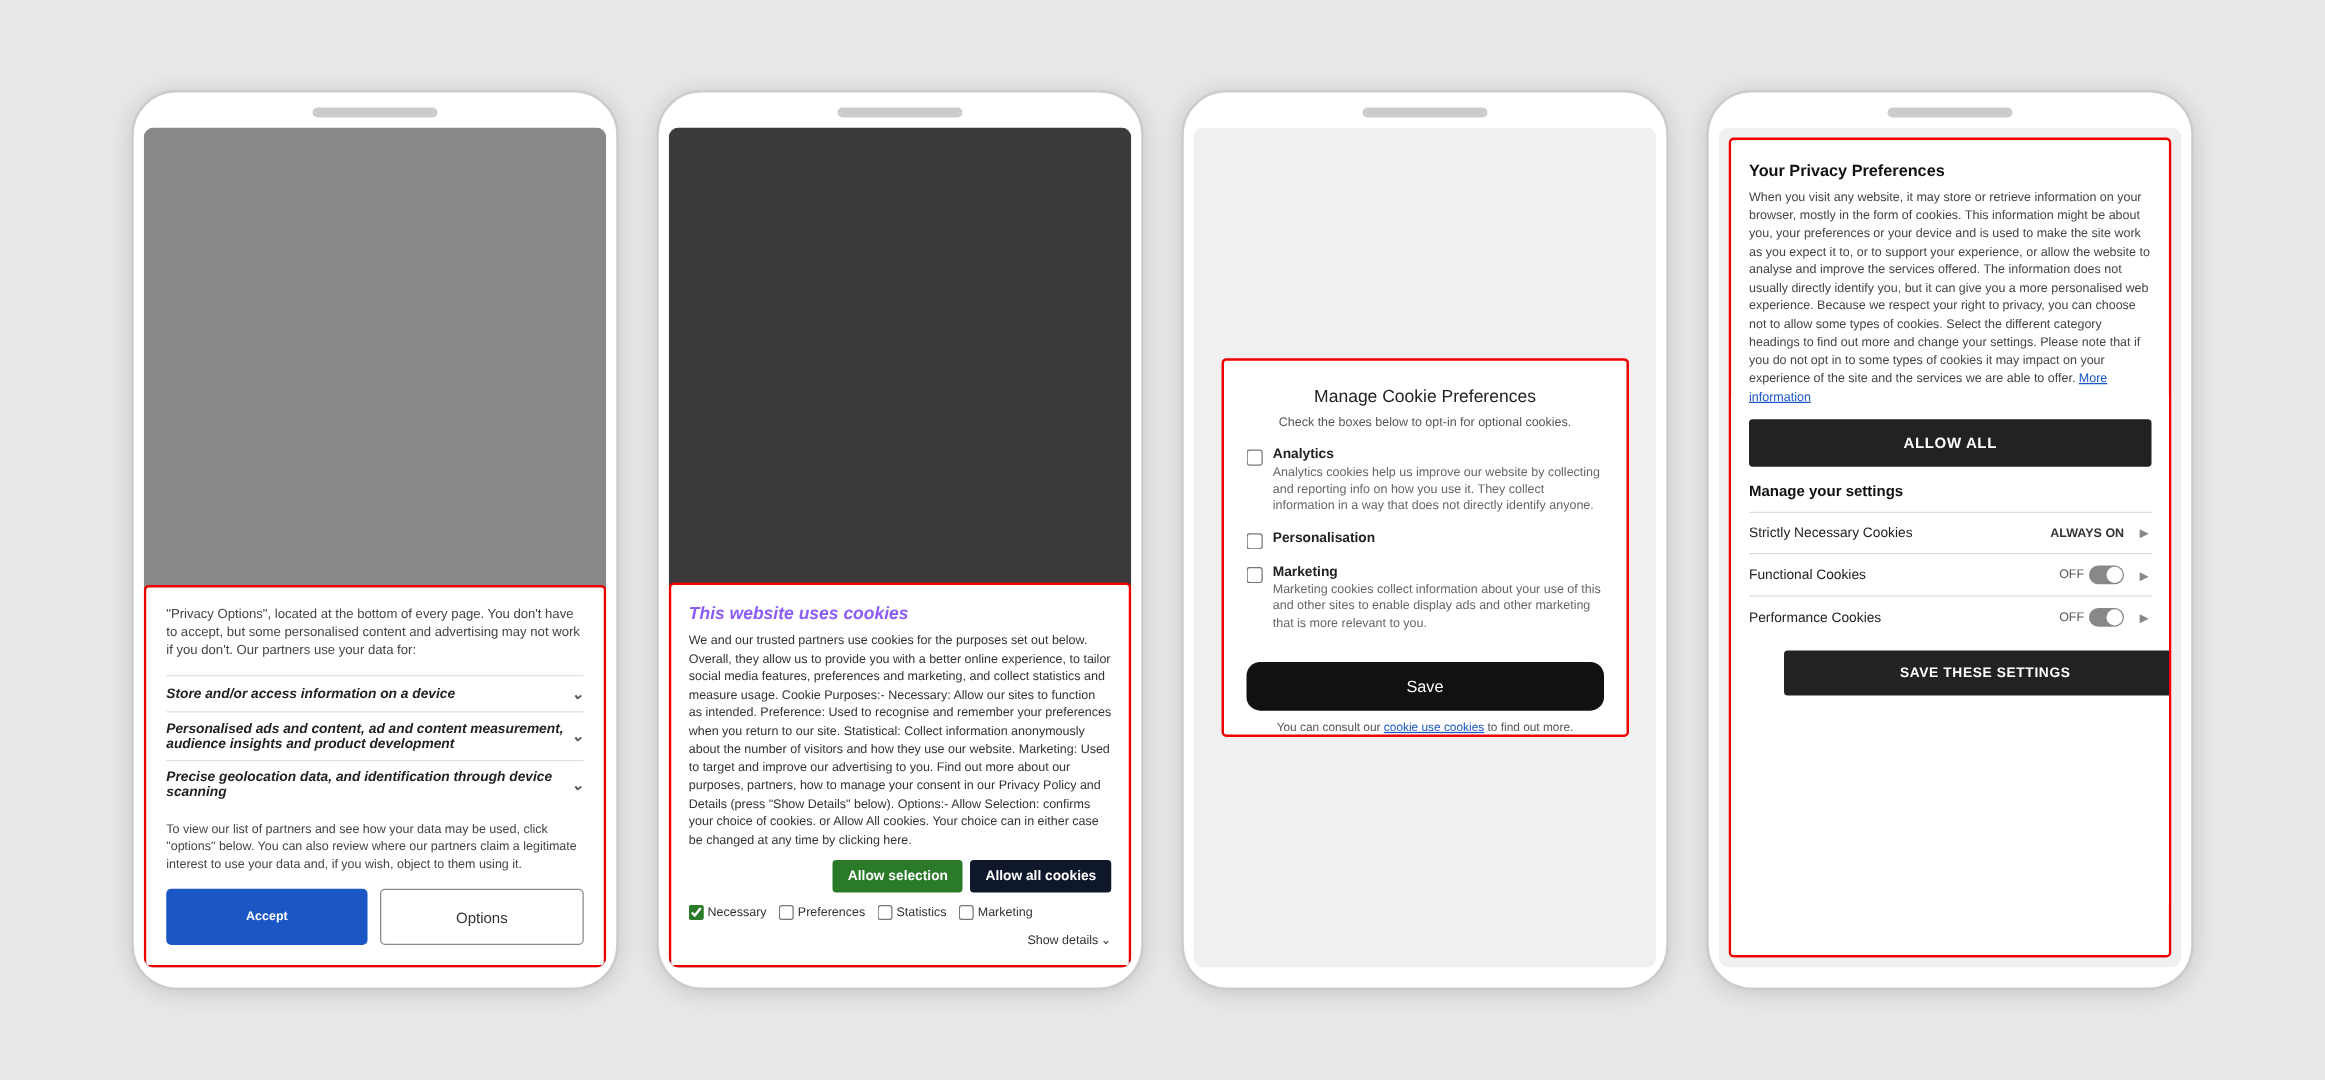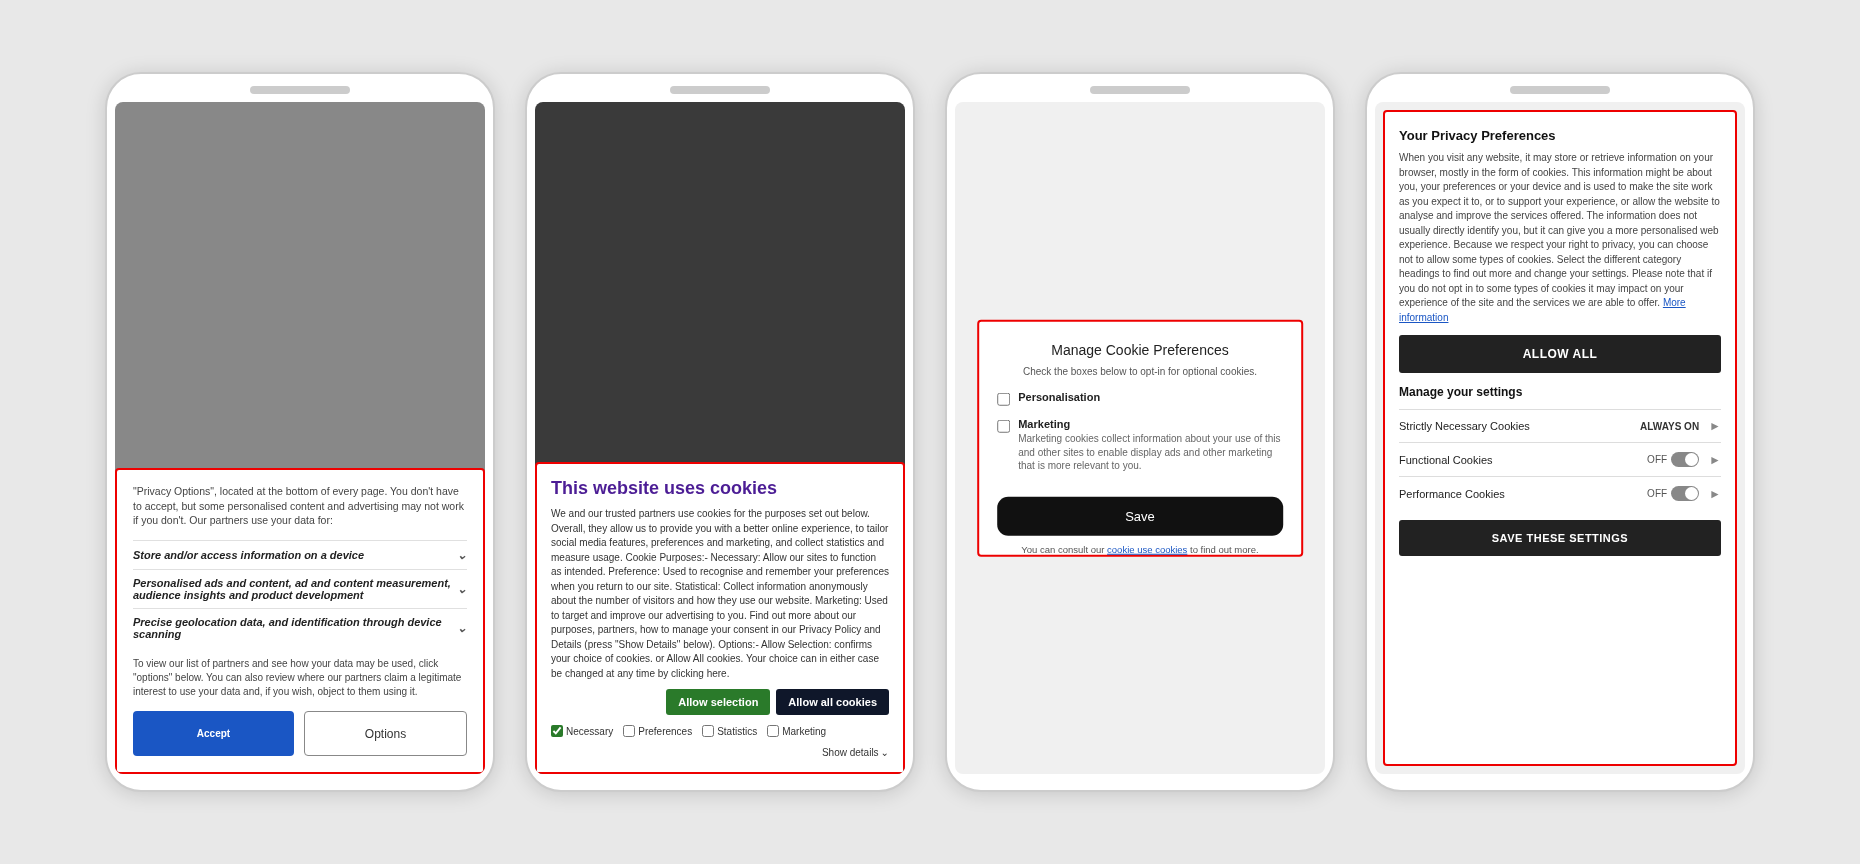--- a/index.html
+++ b/index.html
@@ -143,24 +143,25 @@
       bottom: 0; left: 0; right: 0;
       background: #fff;
       border: 2.5px solid #e00;
       border-radius: 4px 4px 0 0;
       padding: 14px 14px 14px;
       font-size: 10.5px;
       color: #333;
     }
 
     .cookie-banner-2 h3 {
-      font-size: 18px;
-      font-weight: bold;
-      color: #4c1d95;
+      font-size: 14px;
+      font-weight: bold;
+      color: #8b5cf6;
       margin-bottom: 8px;
+      font-style: italic;
     }
 
     .cookie-banner-2 p {
       font-size: 10px;
       color: #333;
       line-height: 1.45;
       margin-bottom: 8px;
     }
 
     .btn-row-2 {
@@ -428,20 +429,21 @@
       background: #222;
       color: #fff;
       border: none;
       border-radius: 3px;
       padding: 12px 0;
       font-size: 11px;
       font-weight: bold;
       cursor: pointer;
       letter-spacing: 0.5px;
       margin-top: 10px;
+      margin-left: 28px;
     }
   </style>
 </head>
 <body>
 
 <div class="phone">
   <div class="phone-notch"></div>
   <div class="phone-screen">
     <div class="phone1-bg"></div>
     <div class="cookie-banner-1">
@@ -518,20 +520,27 @@
 </div>
 
 <div class="phone">
   <div class="phone-notch"></div>
   <div class="phone-screen">
     <div class="phone3-bg"></div>
     <div class="cookie-banner-3">
       <h3>Manage Cookie Preferences</h3>
       <p class="subtitle">Check the boxes below to opt-in for optional cookies.</p>
 
+      <div class="cookie-check-row">
+        <input type="checkbox" style="">
+        <div>
+          <div class="label">Analytics</div>
+          <div class="desc">Analytics cookies help us improve our website by collecting and reporting info on how you use it. They collect information in a way that does not directly identify anyone.</div>
+        </div>
+      </div>
 
       <div class="cookie-check-row">
         <input type="checkbox" style="">
         <div>
           <div class="label">Personalisation</div>
         </div>
       </div>
 
       <div class="cookie-check-row">
         <input type="checkbox" style="">

